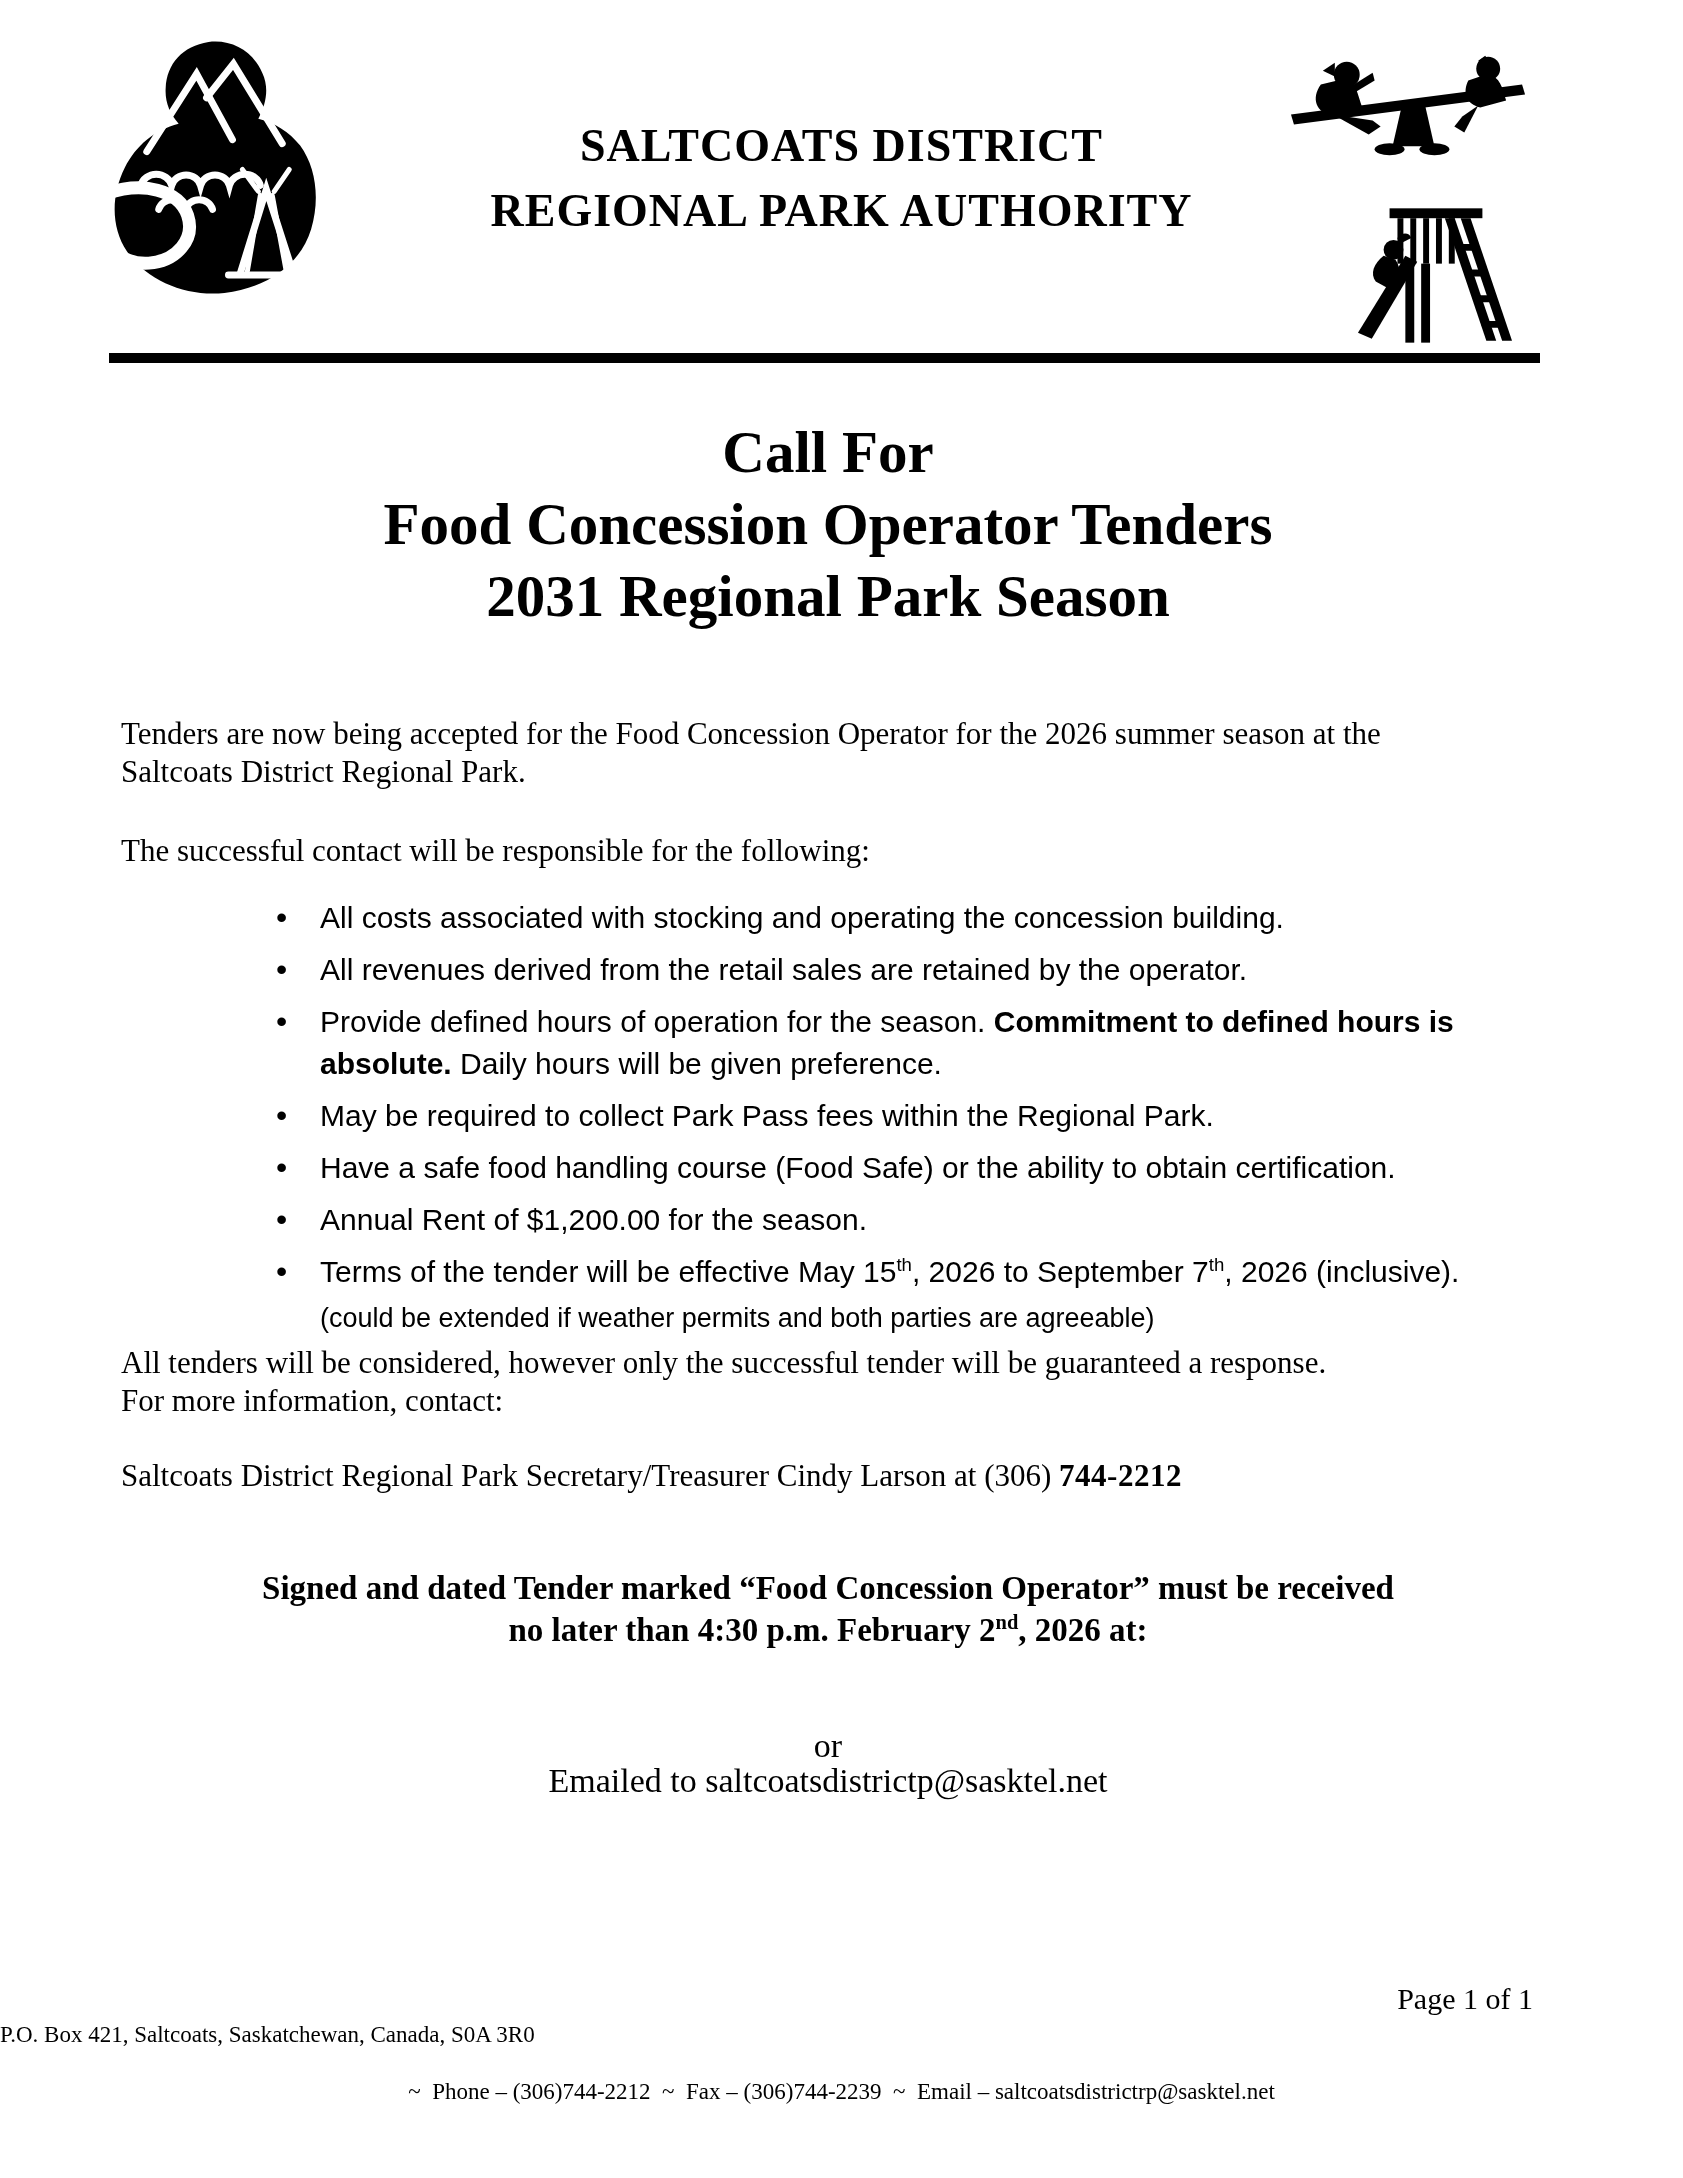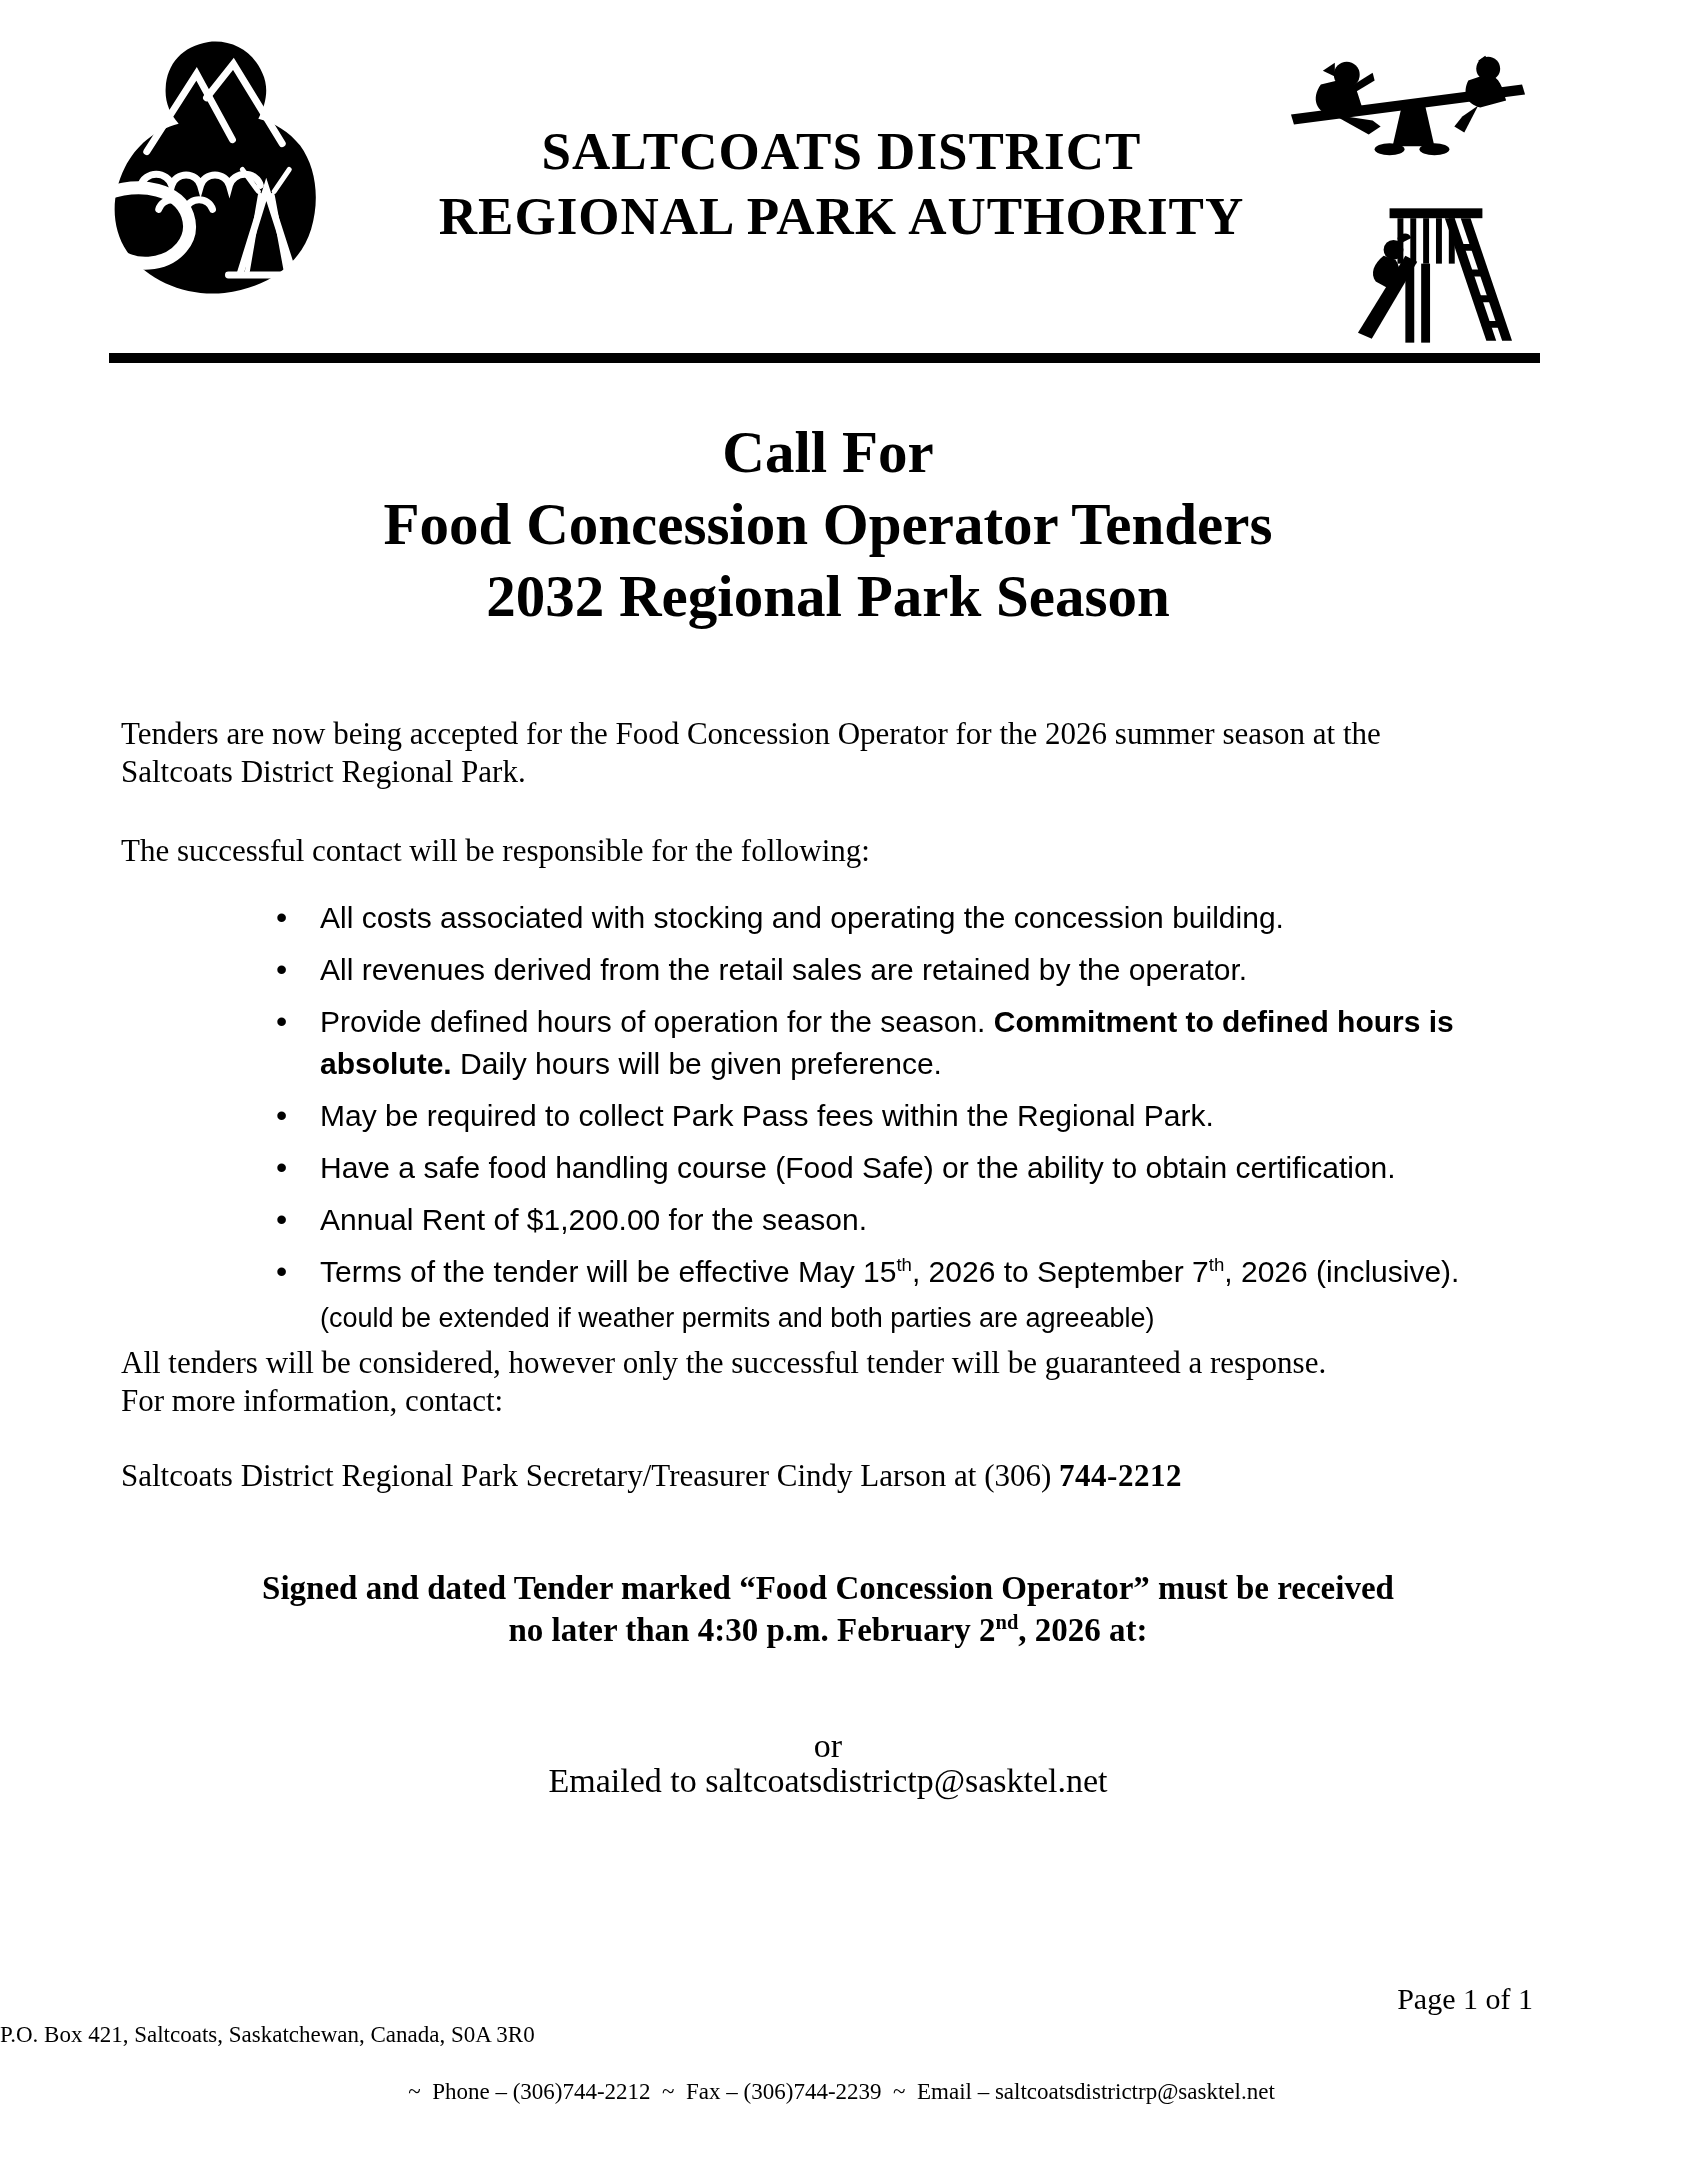--- a/index.html
+++ b/index.html
@@ -8,22 +8,22 @@
     width:1683px;height:2178px;
     background:#ffffff;
     color:#000;
     font-family:"Liberation Serif", serif;
     overflow:hidden;
     margin:0 auto;
   }
   
   .logo{position:absolute;left:91px;top:36px;width:249px;height:263px;}
   .org-title{
-    position:absolute;left:0;right:0;top:119px;
-    text-align:center;font-weight:bold;font-size:53px;line-height:65px;
+    position:absolute;left:0;right:0;top:113px;
+    text-align:center;font-weight:bold;font-size:46px;line-height:65px;
     letter-spacing:1px;
   }
   .seesaw{position:absolute;left:1283px;top:50px;width:257px;height:115px;}
   .slide{position:absolute;left:1354px;top:202px;width:160px;height:145px;}
   .rule{position:absolute;left:109px;top:353px;width:1431px;height:10px;background:#000;}
   
   .doc-title{
     position:absolute;left:121px;width:1414px;top:416px;
     text-align:center;font-weight:bold;font-size:59px;line-height:72px;
   }
@@ -126,21 +126,21 @@
       <path d="M30,52 C20,60 16,70 22,78 L40,88 C48,78 48,64 42,56 Z"></path>
       <path d="M44,34 C48,28 56,28 58,34 L46,40 Z"></path>
     </g>
   </svg>
 
   <div class="rule"></div>
 
   <div class="doc-title">
     <div>Call For</div>
     <div>Food Concession Operator Tenders</div>
-    <div>2032 Regional Park Season</div>
+    <div>2031 Regional Park Season</div>
   </div>
 
   <div class="para p1">
     <span>Tenders are now being accepted for the Food Concession Operator for the 2026 summer season at the</span><br>
     <span>Saltcoats District Regional Park.</span>
   </div>
 
   <div class="para p2">The successful contact will be responsible for the following:</div>
 
   <ul class="bullets">

